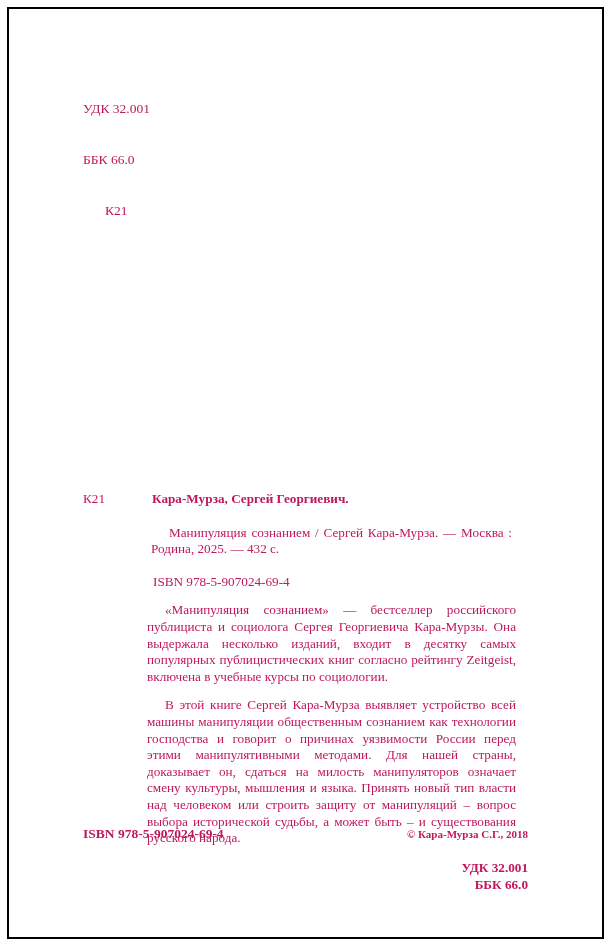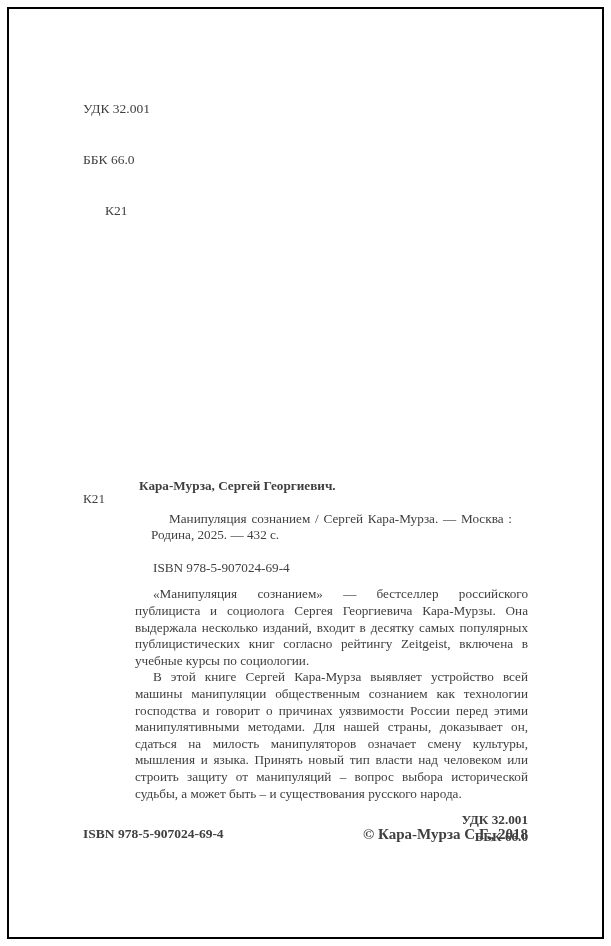--- a/index.html
+++ b/index.html
@@ -2,21 +2,21 @@
 <html><head>
 <meta charset="utf-8">
 <style>
   html, body { margin: 0; padding: 0; background: #ffffff; }
   .page {
     position: relative;
     width: 611px;
     height: 946px;
     background: #ffffff;
     font-family: "Liberation Serif", "DejaVu Serif", serif;
-    color: #404040;
+    color: #be185d;
     overflow: hidden;
   }
   .frame {
     position: absolute;
     top: 7px; left: 7px; right: 7px; bottom: 7px;
     border: 2px solid #000000;
     pointer-events: none;
   }
   
   .top-block {
@@ -41,33 +41,33 @@
   }
   .bib-index {
     position: absolute;
     left: 83px;
     top: 491px;
     font-size: 13.2px;
     line-height: 16.6px;
   }
   .author-heading {
     font-weight: bold;
-    margin: 4px;
+    margin: 17px;
   }
   .bib-desc {
     margin: 16px;
     text-indent: 18px;
   }
   .isbn-line {
     margin: 10px 0 10px 0;
     text-indent: 18px;
     text-align: left;
   }
   .annot {
-    margin: 0;
+    margin: 12px;
     text-indent: 18px;
   }
   .udk-right {
     margin-top: 9px;
     text-align: right;
     font-weight: bold;
     line-height: 17px;
   }
 
   
@@ -81,21 +81,21 @@
     align-items: flex-end;
   }
   .footer-isbn {
     font-weight: bold;
     font-size: 13.5px;
     line-height: 16px;
   }
   .copyright {
     text-align: right;
     font-weight: bold;
-    font-size: 15px;
+    font-size: 11px;
     line-height: 15.5px;
   }
 </style>
 </head>
 <body>
 
 <div class="page">
   <div class="frame"></div>
 
   <div class="top-block">

